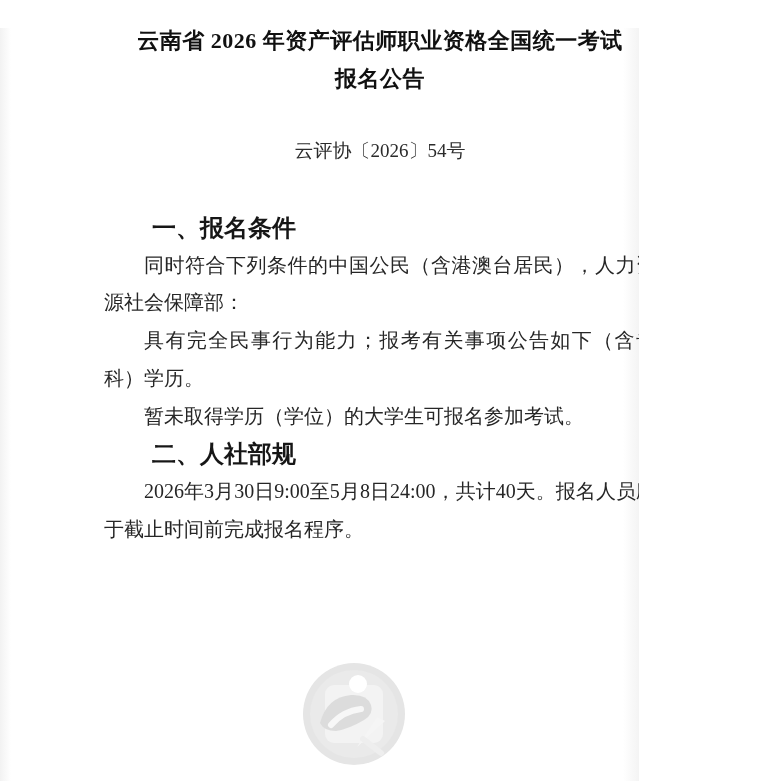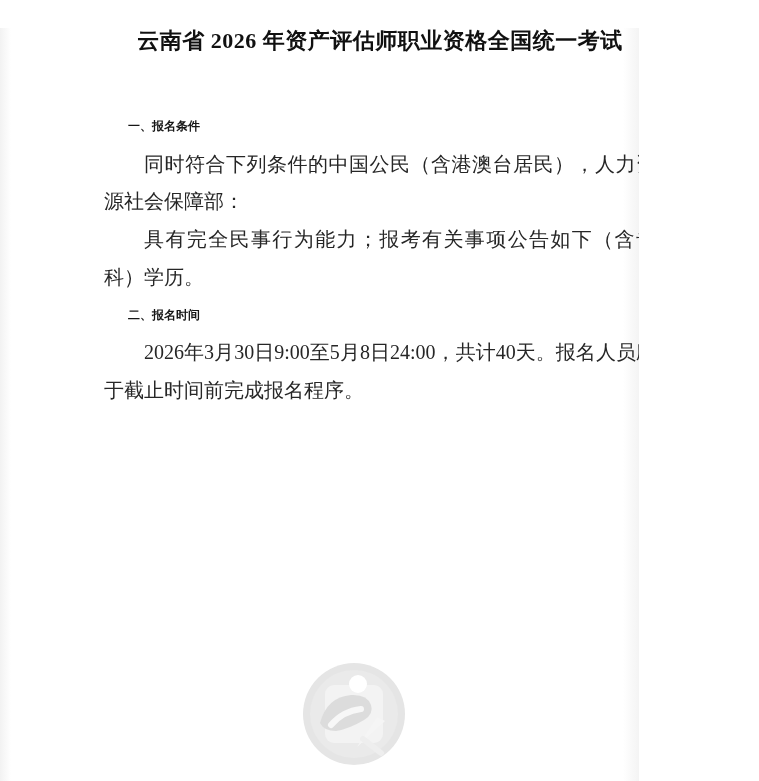--- a/index.html
+++ b/index.html
@@ -32,21 +32,21 @@
   }
   .content{
     margin-top:48px;
     font-size:20px;line-height:37.7px;
     text-align:justify;text-justify:inter-character;
     word-break:break-all;
   }
   .content p{margin:0;text-indent:2em;}
   .content h2{
     margin:0;text-indent:2em;
-    font-size:12px;line-height:37.7px;font-weight:bold;
+    font-size:24px;line-height:37.7px;font-weight:bold;
     font-family:"Liberation Sans","DejaVu Sans",sans-serif;
     color:#161616;
   }
 </style>
 </head>
 <body>
 
 <div class="page">
 
   <div class="watermark">
@@ -59,26 +59,29 @@
       <path d="M30,64 Q42,50 60,48" stroke="#f7f7f7" stroke-width="6" fill="none" stroke-linecap="round"></path>
       <path d="M56,86 L84,60 L76,56 Z" fill="#f5f5f5"></path>
       <path d="M62,78 L80,92" stroke="#ededed" stroke-width="6" stroke-linecap="round"></path>
     </svg>
   </div>
 
   <div class="doc">
 
     <h1 class="title">
       <span class="tl">云南省 2026 年资产评估师职业资格全国统一考试</span>
+      <span class="tl">报名公告</span>
     </h1>
 
+    <div class="docnum">云评协〔2026〕54号</div>
 
     <div class="content">
       <h2>一、报名条件</h2>
       <p>同时符合下列条件的中国公民（含港澳台居民），人力资源社会保障部：</p>
       <p>具有完全民事行为能力；报考有关事项公告如下（含专科）学历。</p>
-      <h2>二、报名时间</h2>
+      <p>暂未取得学历（学位）的大学生可报名参加考试。</p>
+      <h2>二、人社部规</h2>
       <p>2026年3月30日9:00至5月8日24:00，共计40天。报名人员应于截止时间前完成报名程序。</p>
 
     </div>
 
   </div>
 </div>
 
 </body></html>

